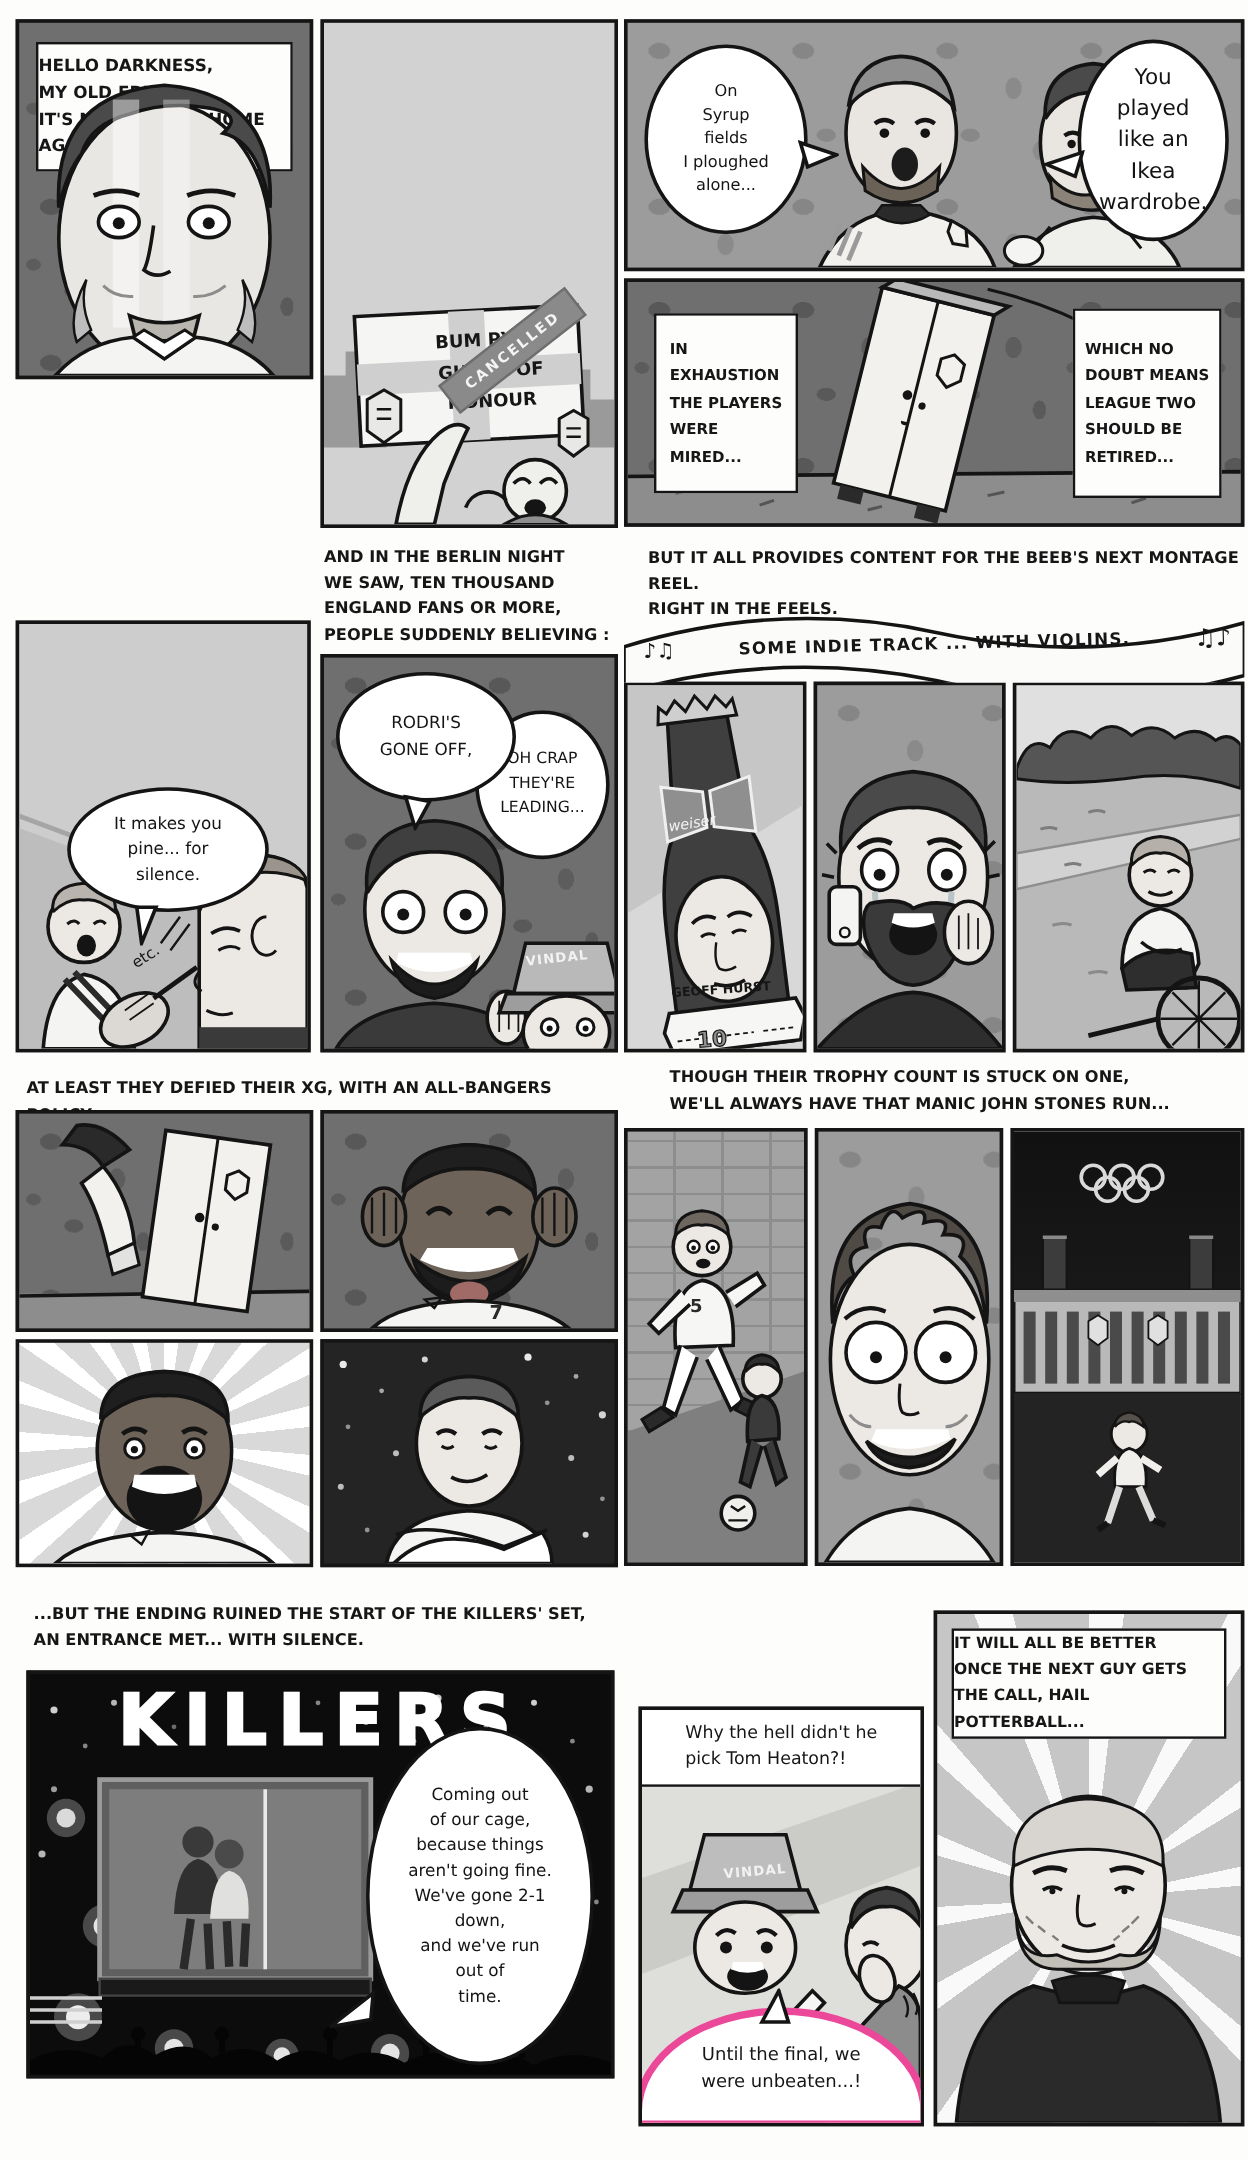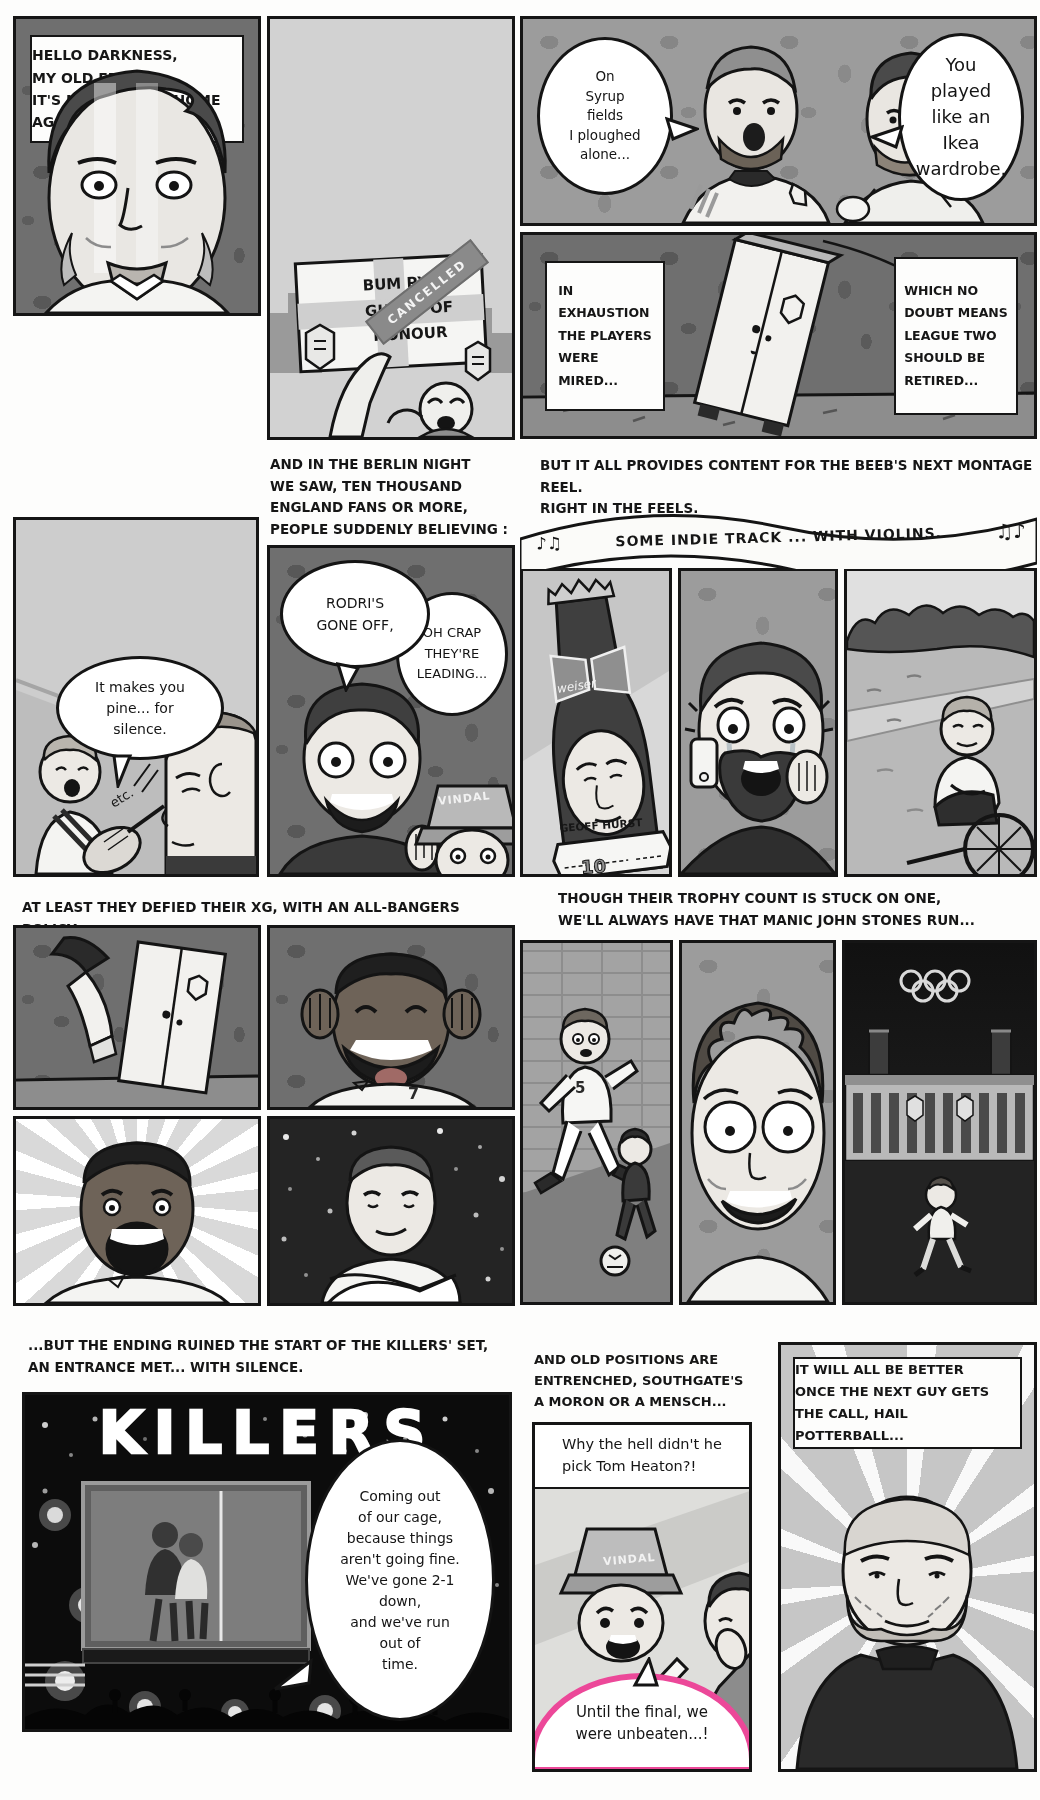--- a/index.html
+++ b/index.html
@@ -561,25 +561,22 @@
 We've gone 2-1
 down,
 and we've run
 out of
 time.</div>
     <svg class="tail" style="right:196px;top:262px;" width="40" height="36" viewBox="0 0 40 36">
         <path d="M38 4 L2 32 L36 26 Z" fill="#ffffff" stroke="#141414" stroke-width="3"></path>
       </svg>
   </section>
 
-  <div class="free-caption" style="left:534px;top:1350px;width:250px;font-size:13px;">AND OLD POSITIONS ARE
-ENTRENCHED, SOUTHGATE'S
-A MORON OR A MENSCH...</div>
-
-  <section class="panel" style="left:532px;top:1422px;width:220px;height:350px;background:#dededb;">
+
+  <section class="panel" style="left:532px;top:1422px;width:238px;height:350px;background:#dededb;">
     <svg width="232" height="344" viewBox="0 0 232 344" style="position:absolute;left:0;top:0;">
       <path d="M0 140 L232 60 L232 130 L0 220 Z" fill="#cbcbc8"></path>
       <g>
         <path d="M52 104 L120 104 L132 150 L40 150 Z" fill="#bdbdbd" stroke="#141414" stroke-width="3"></path>
         <path d="M34 150 L138 150 L146 168 L26 168 Z" fill="#9d9d9d" stroke="#141414" stroke-width="3"></path>
         <ellipse cx="86" cy="198" rx="42" ry="38" fill="#ece9e4" stroke="#141414" stroke-width="3"></ellipse>
         <path d="M62 188 q8 -8 16 -2 M96 186 q8 -6 16 2" stroke="#141414" stroke-width="3.5" fill="none"></path>
         <circle cx="70" cy="198" r="5" fill="#141414"></circle>
           <circle cx="104" cy="198" r="5" fill="#141414"></circle>
         <ellipse cx="88" cy="222" rx="17" ry="12" fill="#141414"></ellipse>

